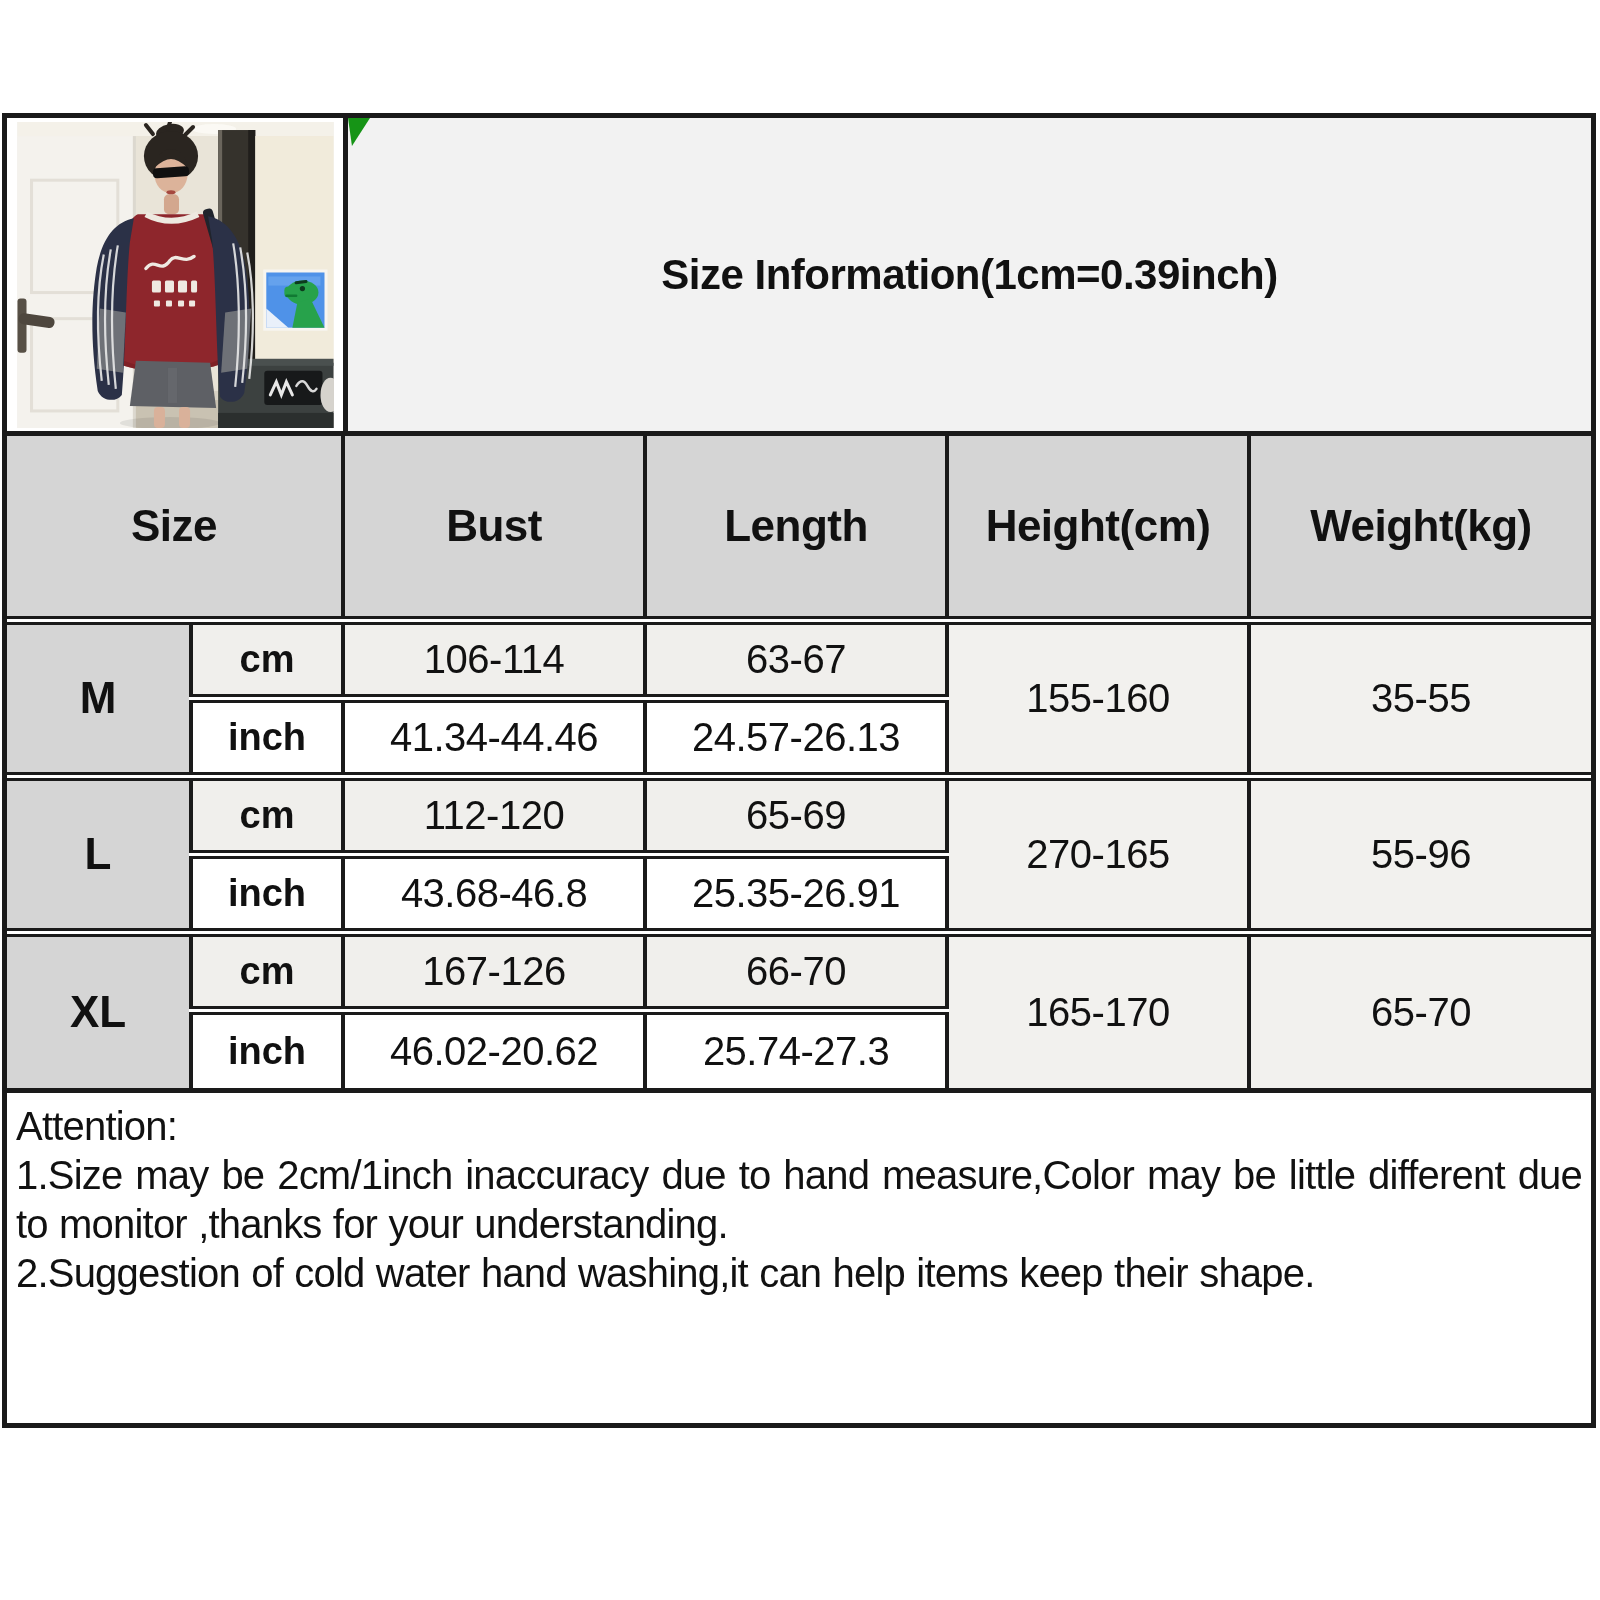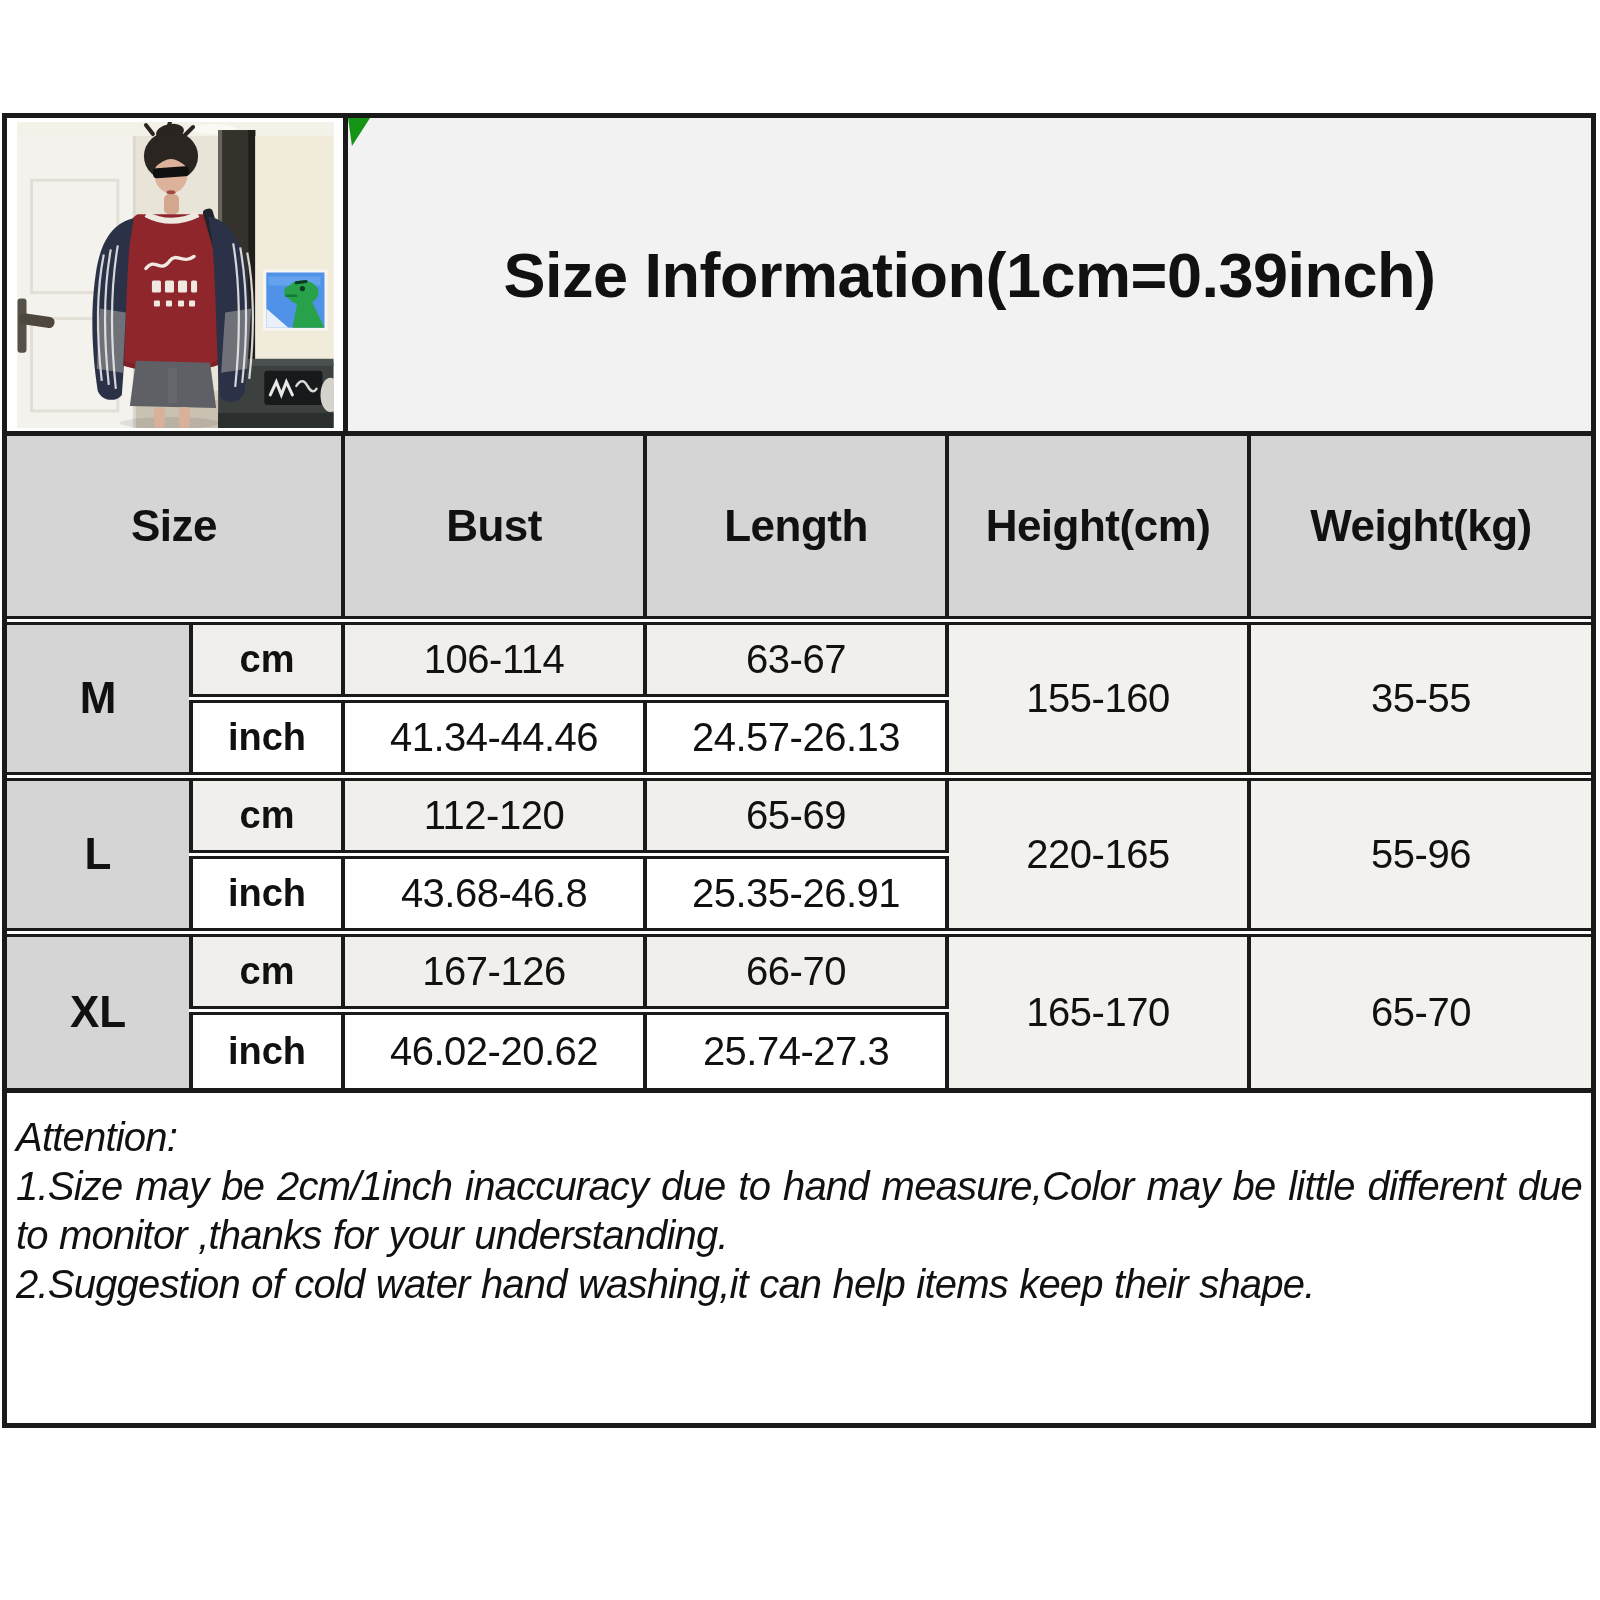--- a/index.html
+++ b/index.html
@@ -17,21 +17,21 @@
   .doc{position:absolute;left:2px;top:113px;width:1594px;border:5px solid var(--bd);background:#fff;}
 
   
   .top-row{display:flex;height:318px;border-bottom:5px solid var(--bd);}
   .photo-cell{width:341px;border-right:5px solid var(--bd);background:#fff;
               display:flex;align-items:center;justify-content:center;flex:none;}
   .title-cell{flex:1;background:var(--title-bg);position:relative;
               display:flex;align-items:center;justify-content:center;}
   .corner-mark{position:absolute;left:0;top:0;width:22px;height:28px;
                background:#169416;clip-path:polygon(0 0,100% 0,18% 100%);}
-  .size-title{font-size:63px;font-weight:bold;letter-spacing:-0.5px;}
+  .size-title{font-size:42px;font-weight:bold;letter-spacing:-0.5px;}
 
   
   table.size-table{width:100%;border-collapse:collapse;table-layout:fixed;}
   .size-table th,.size-table td{
     border-left:4px solid var(--bd);
     border-top:9px double var(--bd);
     text-align:center;vertical-align:middle;
     overflow:hidden;white-space:nowrap;
   }
   .size-table .col1{border-left:none;}
@@ -39,22 +39,22 @@
     font-size:44px;font-weight:bold;letter-spacing:-0.5px;}
   .size-table tr.sub > *{height:78px;}
   .size-cell{background:var(--hdr-gray);font-size:44px;font-weight:bold;}
   .unit-cell{font-size:38px;font-weight:bold;}
   .val{font-size:40px;font-weight:normal;letter-spacing:-0.5px;}
   .tint{background:var(--tint);}
   .span-cell{background:var(--span-tint);}
   .white-row td{background:#ffffff;}
 
   
-  .attention{border-top:5px solid var(--bd);min-height:335px;padding:20px 9px 0 9px;
-             font-size:40px;line-height:49px;background:#fff;font-style:italic;}
+  .attention{border-top:5px solid var(--bd);min-height:335px;padding:9px 9px 0 9px;
+             font-size:40px;line-height:49px;background:#fff;}
   .attention p{margin:0;letter-spacing:-0.8px;word-spacing:1px;}
   .attention p.note{text-align:justify;}
 
   svg{display:block;}
 </style>
 </head>
 <body>
 
 <div class="canvas">
   <div class="doc">
@@ -207,21 +207,21 @@
         <td class="unit-cell">inch</td>
         <td class="val">41.34-44.46</td>
         <td class="val">24.57-26.13</td>
       </tr>
 
       <tr class="sub">
         <th class="size-cell col1" rowspan="2">L</th>
         <td class="unit-cell tint">cm</td>
         <td class="val tint">112-120</td>
         <td class="val tint">65-69</td>
-        <td class="val span-cell" rowspan="2">220-165</td>
+        <td class="val span-cell" rowspan="2">270-165</td>
         <td class="val span-cell" rowspan="2">55-96</td>
       </tr>
       <tr class="sub white-row">
         <td class="unit-cell">inch</td>
         <td class="val">43.68-46.8</td>
         <td class="val">25.35-26.91</td>
       </tr>
 
       <tr class="sub">
         <th class="size-cell col1" rowspan="2">XL</th>

